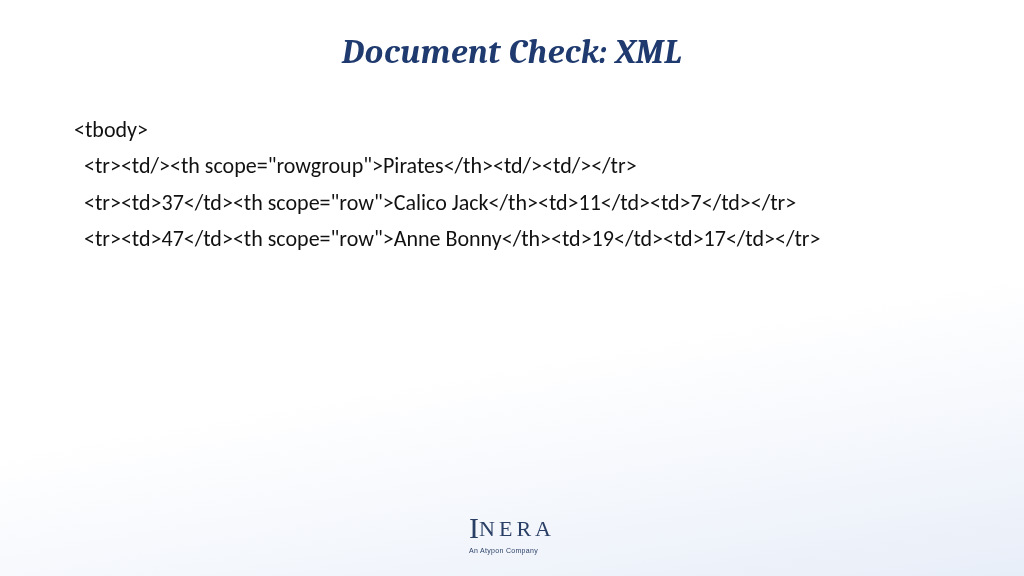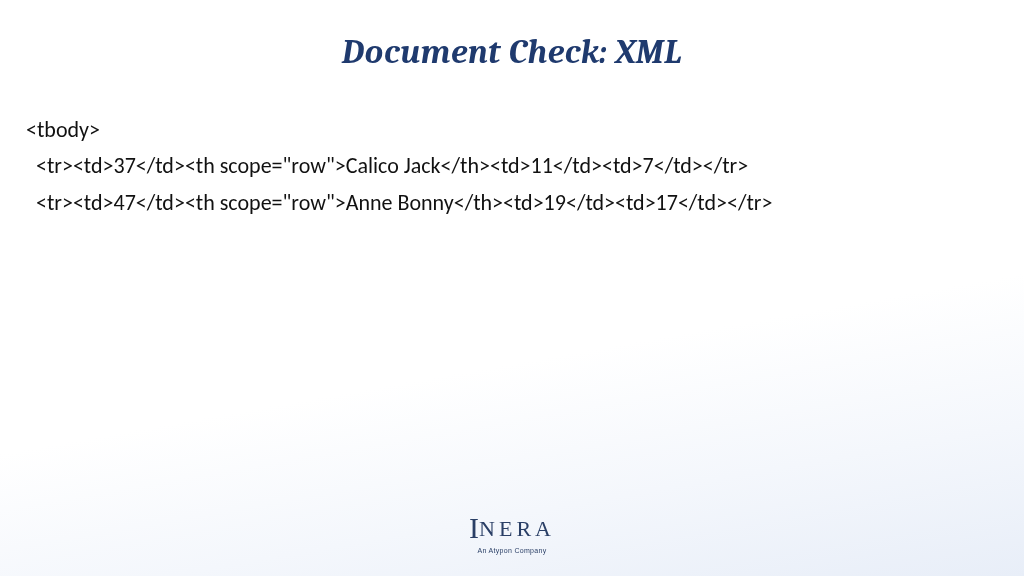--- a/index.html
+++ b/index.html
@@ -18,28 +18,28 @@
     font-size: 34px;
     padding-top: 32px;
     letter-spacing: 0.5px;
   }
   .code-block {
     padding: 40px 18px 0 26px;
     font-family: Calibri, "Segoe UI", Arial, sans-serif;
     font-size: 22px;
     color: #111;
     line-height: 1.65;
+    margin-left: 48px;
   }
   .code-line { white-space: pre; }
   .logo {
     position: absolute;
     bottom: 22px;
     left: 50%;
     transform: translateX(-50%);
-    text-align: center;
   }
   .logo-main {
     font-family: Georgia, "Times New Roman", serif;
     font-size: 22px;
     color: #2a3f66;
     letter-spacing: 4px;
     font-weight: 500;
   }
   .logo-main .big-i {
     font-size: 30px;
@@ -54,20 +54,21 @@
     margin-top: 2px;
   }
 </style>
 </head>
 <body>
 
 <h1 class="title">Document Check: XML</h1>
 
 <div class="code-block">
   <div class="code-line">&lt;tbody&gt;</div>
+  <div class="code-line">  &lt;tr&gt;&lt;td/&gt;&lt;th scope="rowgroup"&gt;Pirates&lt;/th&gt;&lt;td/&gt;&lt;td/&gt;&lt;/tr&gt;</div>
   <div class="code-line">  &lt;tr&gt;&lt;td&gt;37&lt;/td&gt;&lt;th scope="row"&gt;Calico Jack&lt;/th&gt;&lt;td&gt;11&lt;/td&gt;&lt;td&gt;7&lt;/td&gt;&lt;/tr&gt;</div>
   <div class="code-line">  &lt;tr&gt;&lt;td&gt;47&lt;/td&gt;&lt;th scope="row"&gt;Anne Bonny&lt;/th&gt;&lt;td&gt;19&lt;/td&gt;&lt;td&gt;17&lt;/td&gt;&lt;/tr&gt;</div>
 </div>
 
 <div class="logo">
   <div class="logo-main"><span class="big-i">I</span><span>NERA</span></div>
   <div class="logo-sub">An Atypon Company</div>
 </div>
 
 </body></html>

